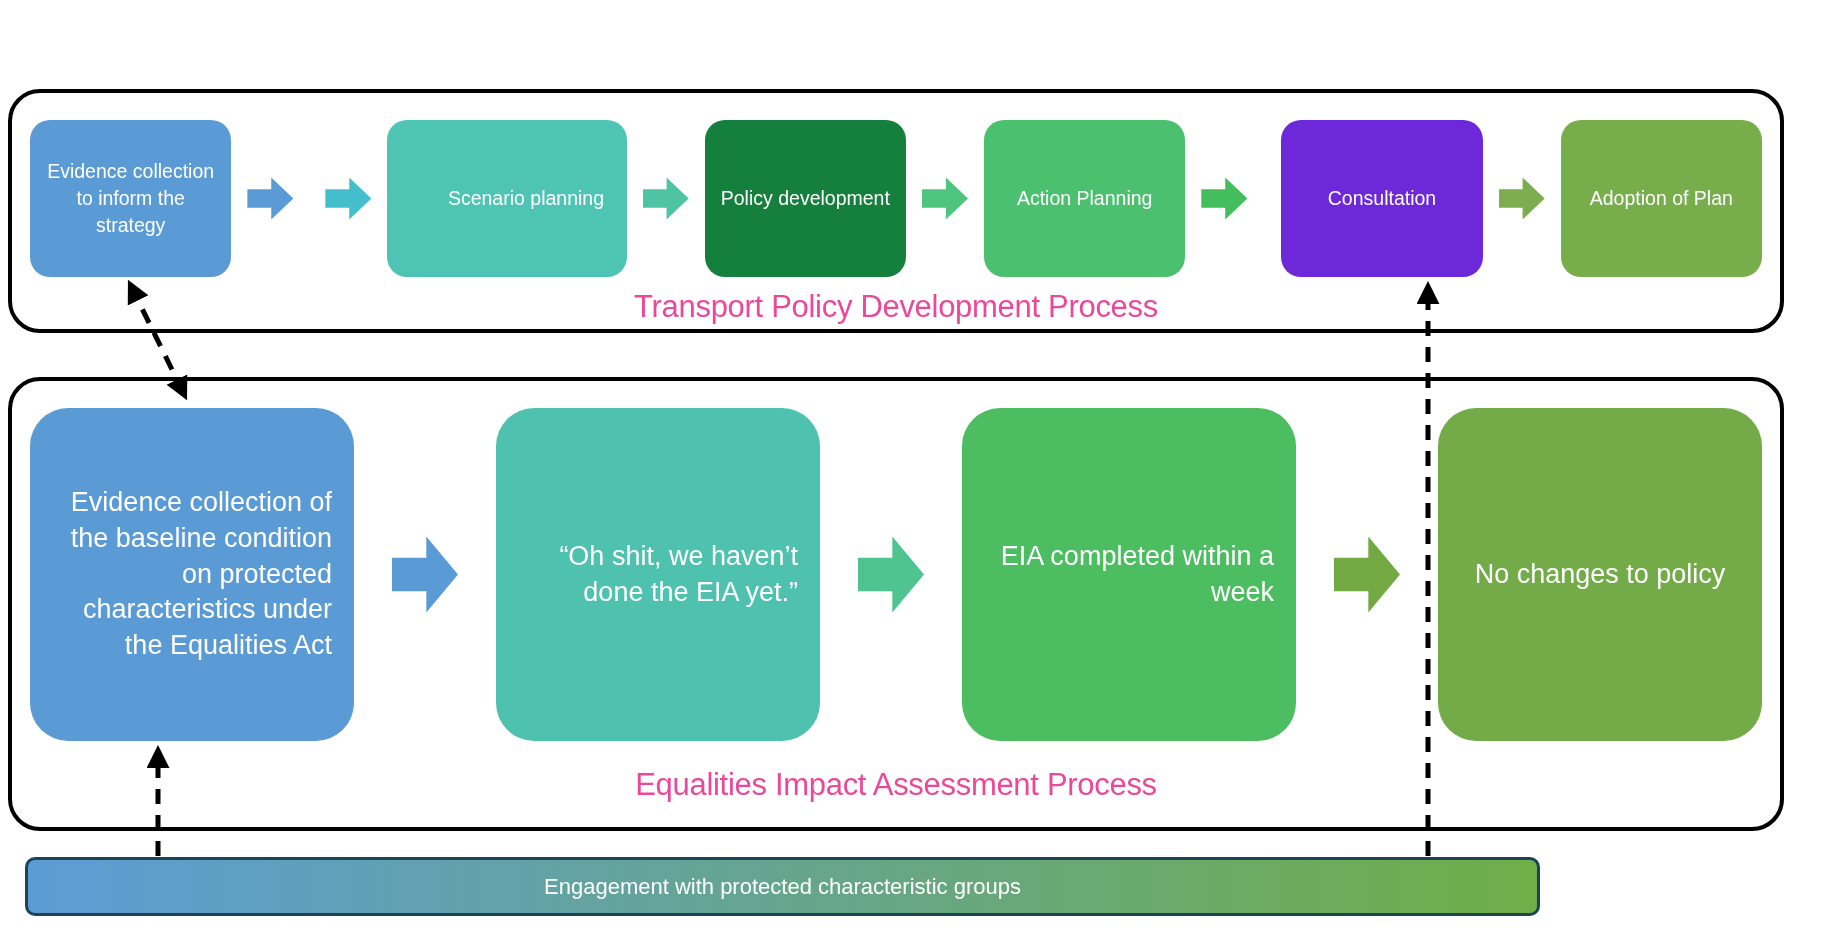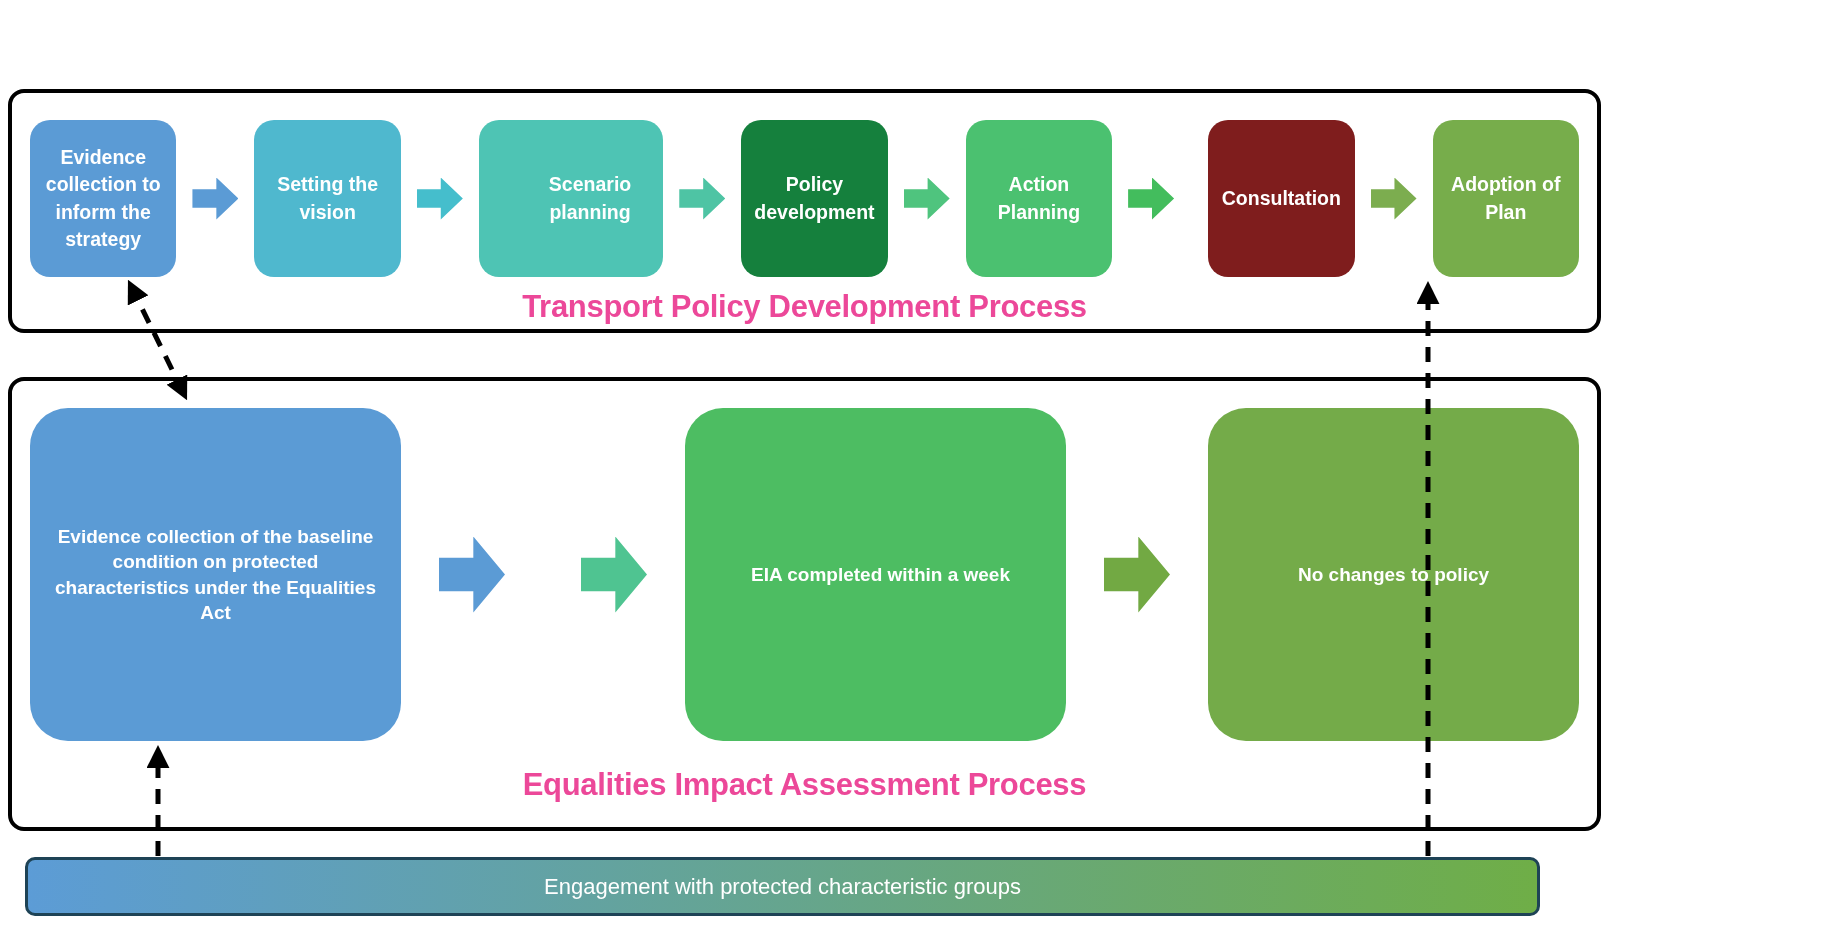--- a/index.html
+++ b/index.html
@@ -2,41 +2,40 @@
 <html><head>
 <meta charset="utf-8">
 <style>
   html,body{margin:0;padding:0;background:#ffffff;}
   body{
     width:1835px;height:933px;position:relative;overflow:hidden;
     font-family:"Liberation Sans", sans-serif;
     -webkit-font-smoothing:antialiased;
   }
   .process-container{
-    position:absolute;left:8px;width:1593px;
-    border:4px solid #000;border-radius:16px;background:#fff;
+    position:absolute;left:8px;width:1776px;
+    border:4px solid #000;border-radius:32px;background:#fff;
     box-sizing:border-box;
-    font-weight:bold;
   }
   #top-container{top:89px;height:244px;}
   #bottom-container{top:377px;height:454px;}
   .box-row{
     position:absolute;left:18px;right:18px;display:flex;align-items:center;
   }
   #top-row{top:27px;height:157px;}
   #bottom-row{top:27px;height:333px;}
   .step-box{
     flex:1;height:100%;border-radius:20px;
     display:flex;align-items:center;justify-content:center;text-align:center;
     color:#fff;font-size:19.5px;line-height:1.4;padding:6px 10px;box-sizing:border-box;
   }
   .big-box{
     flex:1;height:100%;border-radius:38px;
-    display:flex;align-items:center;justify-content:center;text-align:center;
-    color:#fff;font-size:19px;line-height:1.33;padding:10px 22px;box-sizing:border-box;
+    display:flex;align-items:center;justify-content:center;text-align:right;
+    color:#fff;font-size:27px;line-height:1.33;padding:10px 22px;box-sizing:border-box;
   }
   .arrow-slot-sm{width:78px;display:flex;align-items:center;justify-content:center;flex:0 0 78px;}
   .arrow-slot-lg{width:142px;display:flex;align-items:center;justify-content:center;flex:0 0 142px;}
   .chevron-sm{
     width:46px;height:42px;
     clip-path:polygon(0% 28%, 52% 28%, 52% 0%, 100% 50%, 52% 100%, 52% 72%, 0% 72%);
   }
   .chevron-lg{
     width:66px;height:76px;
     clip-path:polygon(0% 28%, 52% 28%, 52% 0%, 100% 50%, 52% 100%, 52% 72%, 0% 72%);
@@ -59,51 +58,51 @@
 </style>
 </head>
 <body>
 
 <div id="top-container" class="process-container">
   <div id="top-row" class="box-row">
     <div class="step-box" style="background: rgb(91, 155, 213);">Evidence collection to inform the strategy</div>
     <div class="arrow-slot-sm">
         <div class="chevron-sm" style="background: rgb(91, 155, 213);"></div>
       </div>
-    <div class="step-box" style="background: rgb(79, 184, 206);">Setting the vision</div>
     <div class="arrow-slot-sm">
         <div class="chevron-sm" style="background: rgb(69, 190, 204);"></div>
       </div>
     <div class="step-box" style="background: rgb(78, 196, 180); padding-left: 48px;">Scenario planning</div>
     <div class="arrow-slot-sm">
         <div class="chevron-sm" style="background: rgb(78, 196, 164);"></div>
       </div>
     <div class="step-box" style="background: #15803d;">Policy development</div>
     <div class="arrow-slot-sm">
         <div class="chevron-sm" style="background: rgb(79, 196, 126);"></div>
       </div>
     <div class="step-box" style="background: rgb(75, 193, 112);">Action Planning</div>
     <div class="arrow-slot-sm">
         <div class="chevron-sm" style="background: rgb(67, 189, 93);"></div>
       </div>
-    <div class="step-box" style="background: #7f1d1d; margin-left: 18px;">Consultation</div>
+    <div class="step-box" style="background: #6d28d9; margin-left: 18px;">Consultation</div>
     <div class="arrow-slot-sm">
         <div class="chevron-sm" style="background: rgb(124, 173, 79);"></div>
       </div>
     <div class="step-box" style="background: rgb(119, 173, 75);">Adoption of Plan</div>
   </div>
   <div id="top-title" class="container-title">Transport Policy Development Process</div>
 </div>
 
 <div id="bottom-container" class="process-container">
   <div id="bottom-row" class="box-row">
     <div class="big-box" style="background: rgb(91, 155, 213);">Evidence collection of the baseline condition on protected characteristics under the Equalities Act</div>
     <div class="arrow-slot-lg">
         <div class="chevron-lg" style="background: rgb(91, 155, 213);"></div>
       </div>
+    <div class="big-box" style="background: rgb(78, 194, 174);">“Oh shit, we haven’t done the EIA yet.”</div>
     <div class="arrow-slot-lg">
         <div class="chevron-lg" style="background: rgb(79, 196, 145);"></div>
       </div>
     <div class="big-box" style="background: rgb(77, 189, 98); padding-left: 32px;">EIA completed within a week</div>
     <div class="arrow-slot-lg">
         <div class="chevron-lg" style="background: rgb(114, 169, 67);"></div>
       </div>
     <div class="big-box" style="background: rgb(116, 171, 73);">No changes to policy</div>
   </div>
   <div id="bottom-title" class="container-title">Equalities Impact Assessment Process</div>

